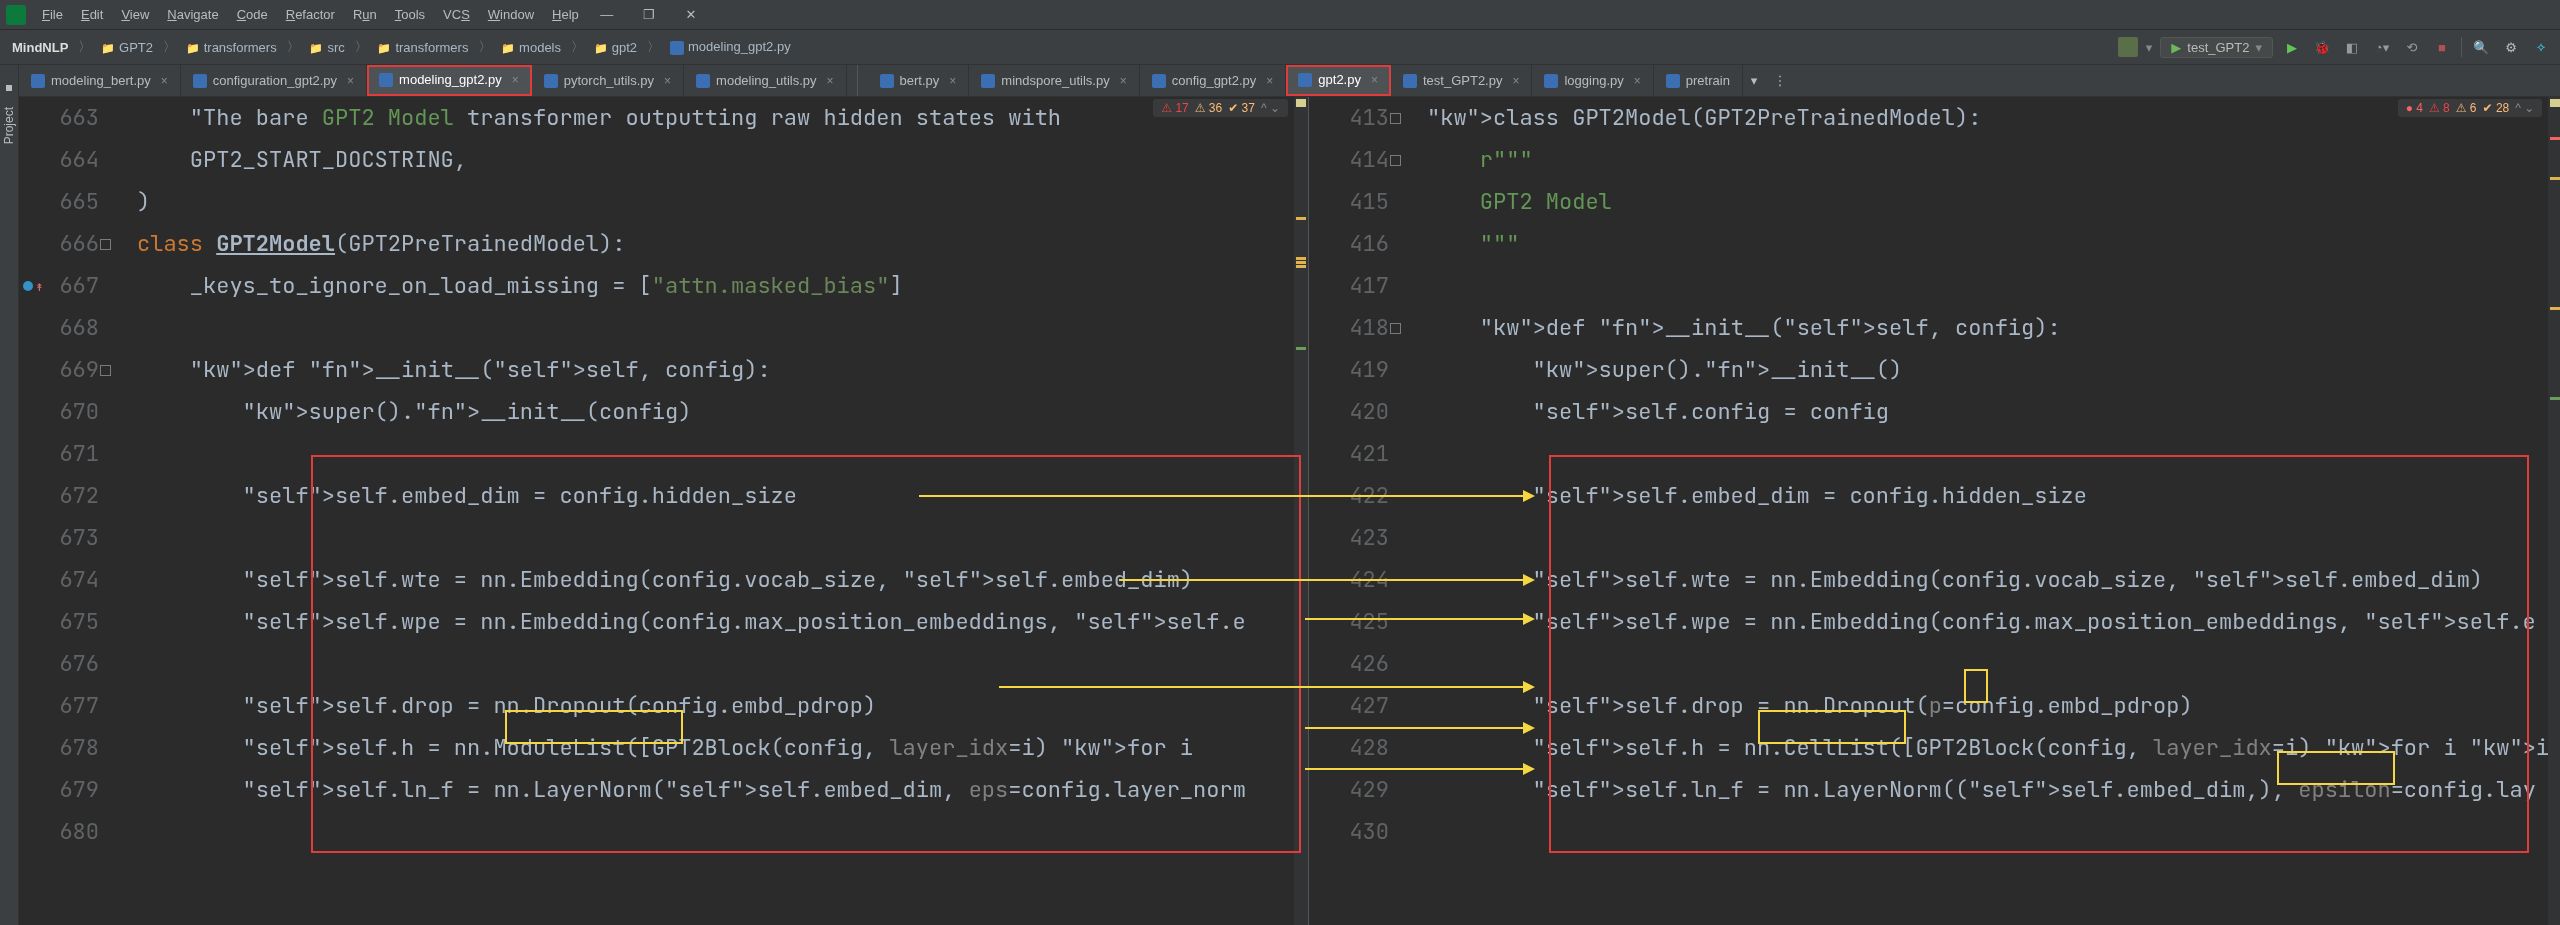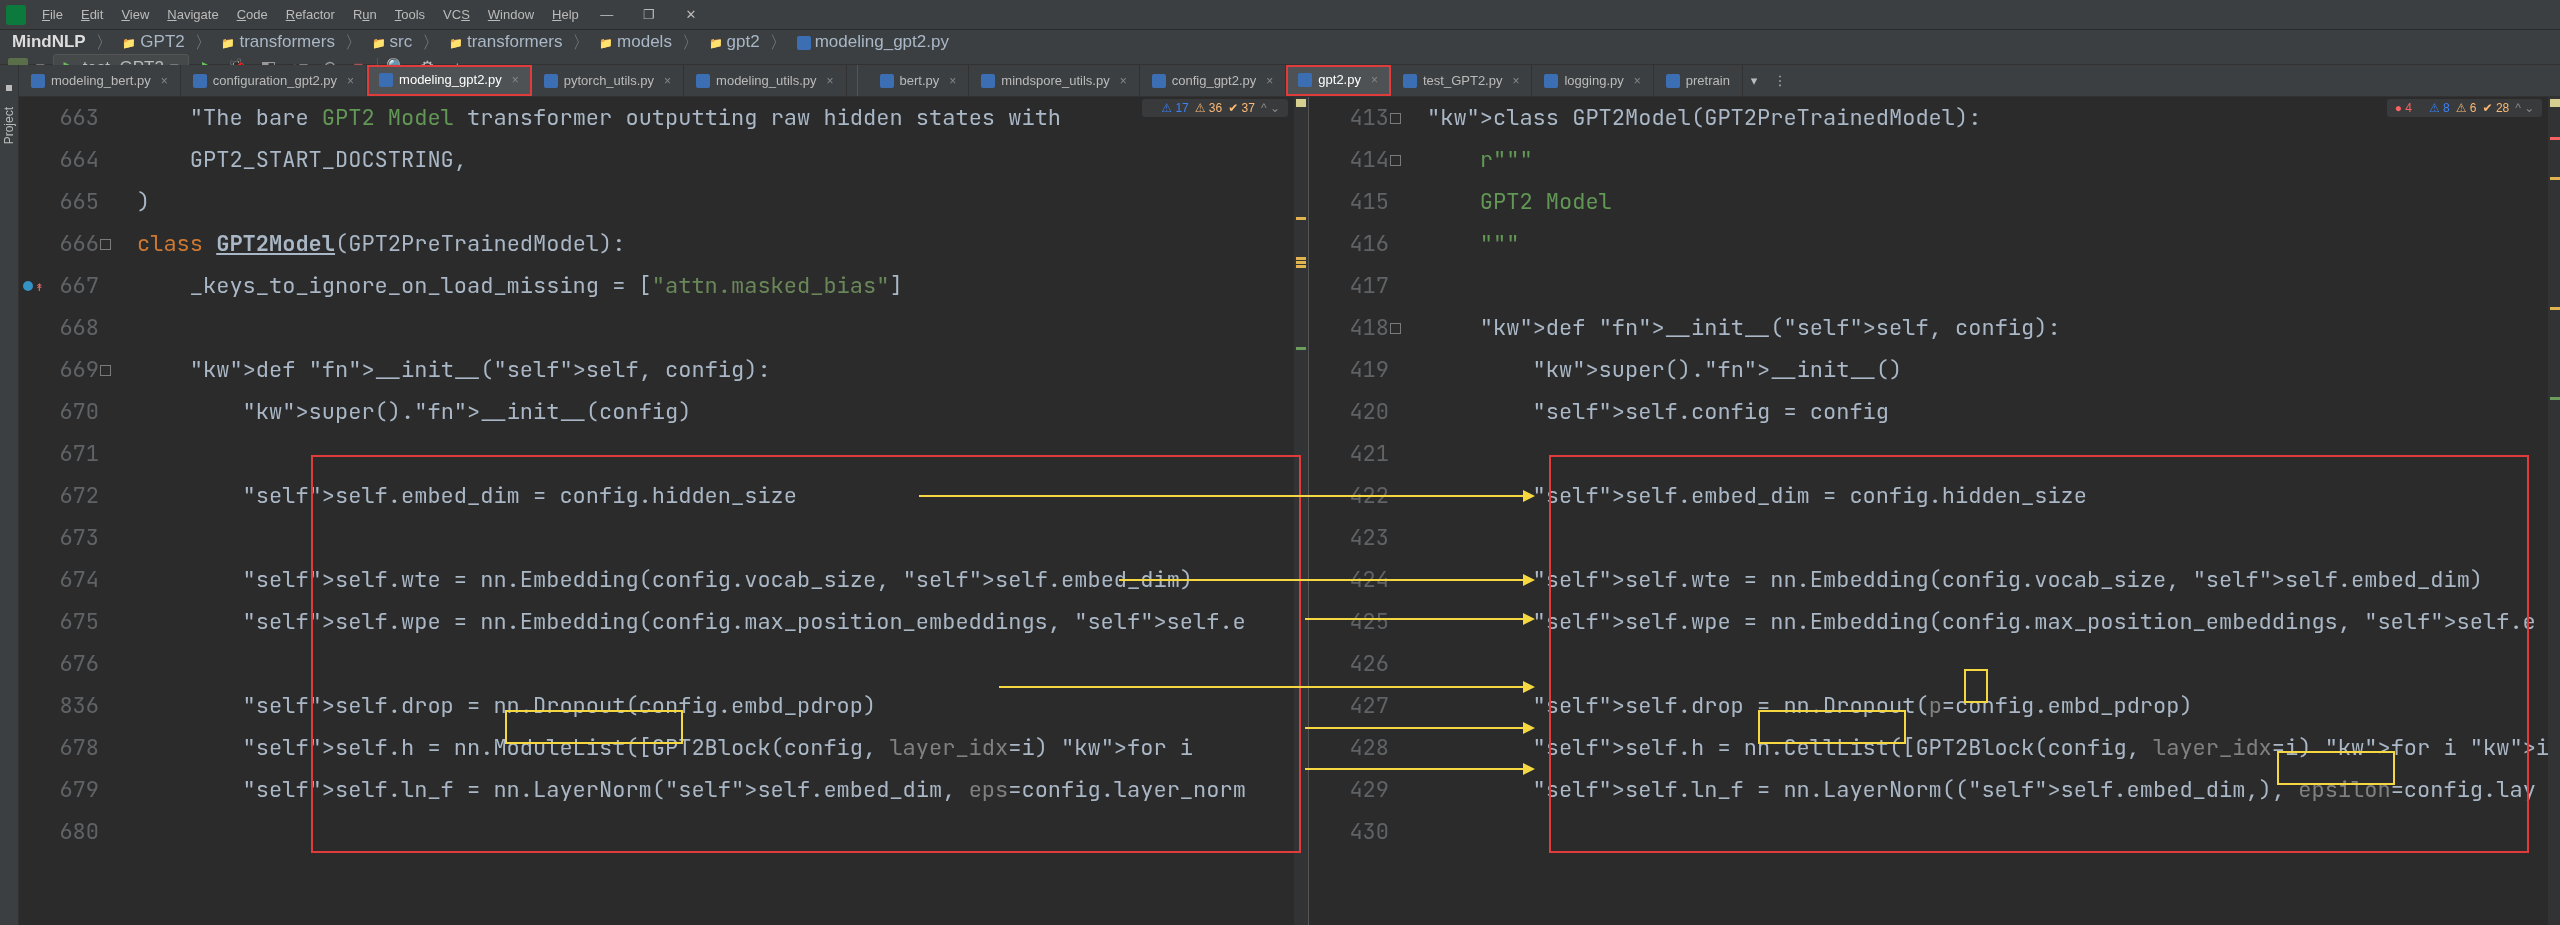--- a/index.html
+++ b/index.html
@@ -28,24 +28,24 @@
   .titlebar .menu span u { text-decoration: underline; }
   .titlebar .title-text { margin-left: 30px; color: #8a8a8a; flex: 1; }
   .titlebar .win-controls { display: flex; gap: 2px; }
   .titlebar .win-controls div { width: 40px; height: 20px; display: flex; align-items: center; justify-content: center; color: #bbbbbb; }
 
   
   .navbar {
     height: 35px;
     background: #3c3f41;
     display: flex;
+    align-items: center;
     padding: 0 8px;
     border-bottom: 1px solid #323232;
-    font-size: 17px;
-    flex-direction: column;
+    font-size: 13px;
   }
   .breadcrumb { display: flex; align-items: center; gap: 4px; color: #a9b7c6; flex: 1; }
   .bc-sep { color: #808080; margin: 0 2px; }
   .bc-item { padding: 2px 4px; }
   .bc-item.icon-folder::before { content: "📁"; margin-right: 4px; font-size: 11px; }
   .bc-item.icon-py::before { content: ""; display:inline-block; width:14px; height:14px; background:#3c6eb4; border-radius:2px; margin-right:4px; vertical-align:middle; }
 
   .run-toolbar { display: flex; align-items: center; gap: 8px; }
   .run-toolbar .user-icon { width:20px;height:20px;background:#5a6e4a;border-radius:2px; }
   .run-config {
@@ -107,21 +107,21 @@
   .pane.left { width: 1290px; border-right: 1px solid #555; }
   .pane.right { flex:1; }
 
   .warn-bar {
     position: absolute; top: 2px; right: 20px;
     display: flex; gap: 6px; align-items:center;
     background: #3c3f41cc; padding: 2px 8px; border-radius:3px;
     font-size: 12px; z-index: 3;
   }
   .warn-bar .err { color:#f76363; }
-  .warn-bar .warn { color: #3b82f6; margin-left: 11px; }
+  .warn-bar .warn { color: #ef4444; }
   .warn-bar .typo { color: #fdba74; }
   .warn-bar .carets { color:#888; }
 
   .code {
     font-family: "JetBrains Mono", Consolas, monospace;
     font-size: 22px;
     line-height: 42px;
     display: flex;
     flex: 1;
     position: relative;
@@ -331,21 +331,21 @@
               <div class="gutter-line">667<div class="bkmark"></div><div class="uparrow">↟</div></div>
               <div class="gutter-line">668</div>
               <div class="gutter-line">669<div class="fold"></div></div>
               <div class="gutter-line">670</div>
               <div class="gutter-line">671</div>
               <div class="gutter-line">672</div>
               <div class="gutter-line">673</div>
               <div class="gutter-line">674</div>
               <div class="gutter-line">675</div>
               <div class="gutter-line">676</div>
-              <div class="gutter-line">836</div>
+              <div class="gutter-line">677</div>
               <div class="gutter-line">678</div>
               <div class="gutter-line">679</div>
               <div class="gutter-line">680</div>
             </div>
           <div class="src" id="src-left"><div class="line">    "The bare <span class="doc">GPT2 Model</span> transformer outputting raw hidden states with</div><div class="line">    GPT2_START_DOCSTRING,</div><div class="line">)</div><div class="line"><span class="kw">class</span> <span class="ul">GPT2Model</span>(GPT2PreTrainedModel):</div><div class="line">    _keys_to_ignore_on_load_missing = [<span class="str">"attn.masked_bias"</span>]</div><div class="line"></div><div class="line">    <span class="&lt;span">"kw"</span>&gt;def <span class="&lt;span">"fn"</span>&gt;__init__(<span class="&lt;span">"self"</span>&gt;self, config):</div><div class="line">        <span class="&lt;span">"kw"</span>&gt;super().<span class="&lt;span">"fn"</span>&gt;__init__(config)</div><div class="line"></div><div class="line">        <span class="&lt;span">"self"</span>&gt;self.embed_dim = config.hidden_size</div><div class="line"></div><div class="line">        <span class="&lt;span">"self"</span>&gt;self.wte = nn.Embedding(config.vocab_size, <span class="&lt;span">"self"</span>&gt;self.embed_dim)</div><div class="line">        <span class="&lt;span">"self"</span>&gt;self.wpe = nn.Embedding(config.max_position_embeddings, <span class="&lt;span">"self"</span>&gt;self.e</div><div class="line"></div><div class="line">        <span class="&lt;span">"self"</span>&gt;self.drop = nn.Dropout(config.embd_pdrop)</div><div class="line">        <span class="&lt;span">"self"</span>&gt;self.h = nn.ModuleList([GPT2Block(config, <span class="mutedparam">layer_idx</span>=i) <span class="&lt;span">"kw"</span>&gt;for i </div><div class="line">        <span class="&lt;span">"self"</span>&gt;self.ln_f = nn.LayerNorm(<span class="&lt;span">"self"</span>&gt;self.embed_dim, <span class="mutedparam">eps</span>=config.layer_norm</div><div class="line"></div></div>
           <div class="minimap">
             <div class="m-mark m-highlight" style="top:2px;height:8px"></div>
             <div class="m-mark m-y" style="top:120px"></div>
             <div class="m-mark m-y" style="top:160px"></div>
             <div class="m-mark m-y" style="top:164px"></div>

